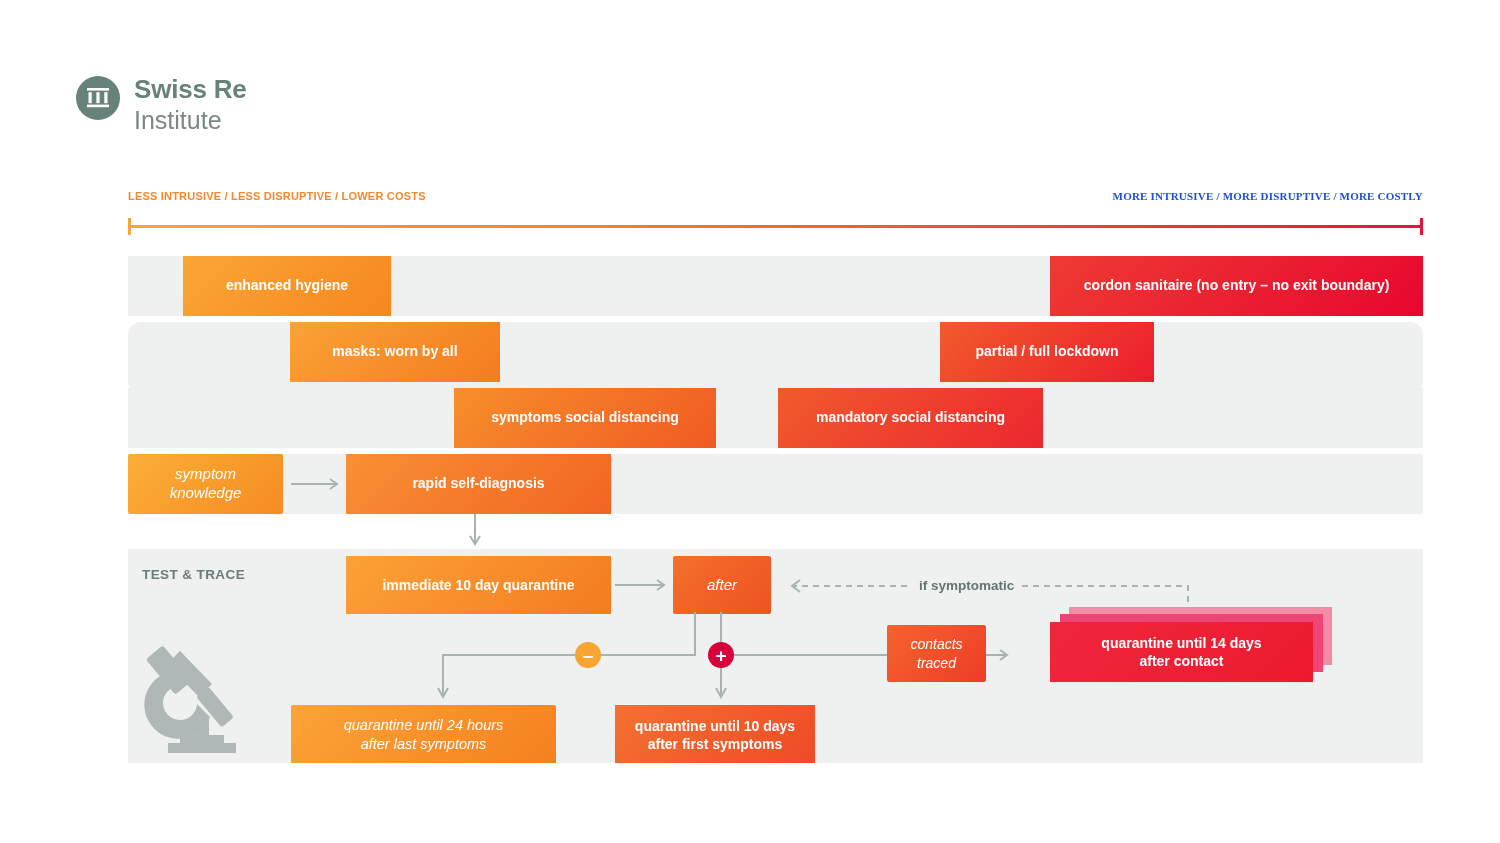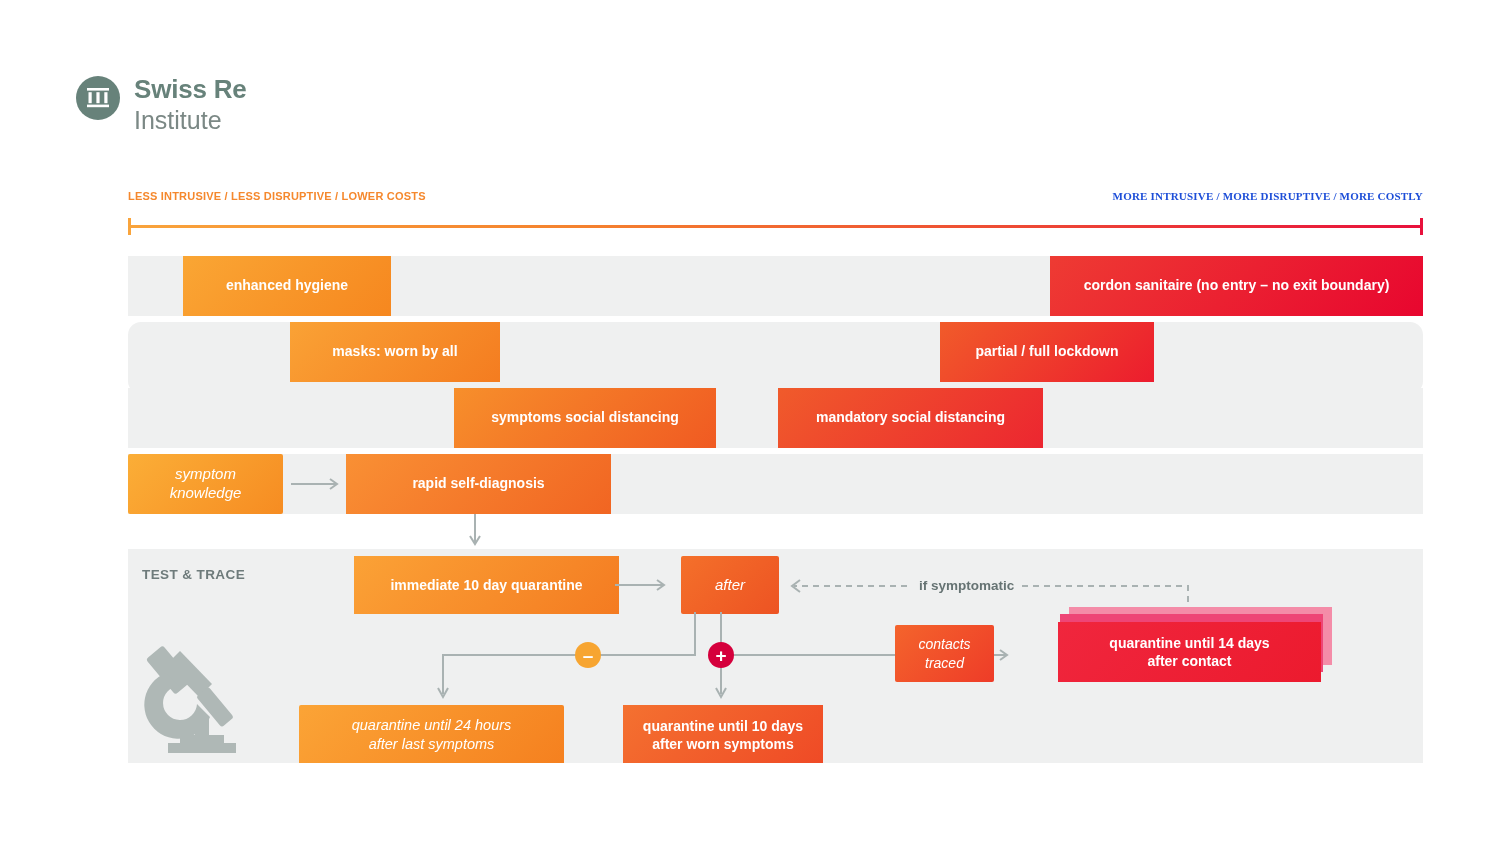--- a/index.html
+++ b/index.html
@@ -60,21 +60,20 @@
   .panel-title {
     position:absolute; left:14px; top:18px; font-size:13.5px; font-weight:bold;
     color:#6E7B7B; letter-spacing:0.4px;
   }
   .microscope { position:absolute; left:22px; top:80px; width:110px; height:130px; }
 
   .node {
     position:absolute; display:flex; align-items:center; justify-content:center;
     color:#fff; font-size:14px; font-weight:bold; text-align:center; line-height:1.3;
     padding:12px 10px;
-    margin-left:8px;
   }
   .node.italic { font-style:italic; font-weight:400; font-size:15px; }
   .rounded { border-radius:2px; }
 
   .stack-l1, .stack-l2 { position:absolute; }
 
   .badge {
     position:absolute; width:26px; height:26px; border-radius:50%;
     display:flex; align-items:center; justify-content:center;
     color:#fff; font-size:19px; font-weight:bold; line-height:1;
@@ -242,18 +241,18 @@
       <span>
         
         <span>quarantine until 24 hours</span><br>
         <span>after last symptoms</span>
       </span>
     </div>
     <div class="node" style="left:487px; top:156px; width:200px; height:60px; background:linear-gradient(135deg,#F47130,#EF4A26);">
       <span>
         
         <span>quarantine until 10 days</span><br>
-        <span>after worn symptoms</span>
+        <span>after first symptoms</span>
       </span>
     </div>
 
   </div>
 </div>
 
 </body></html>

